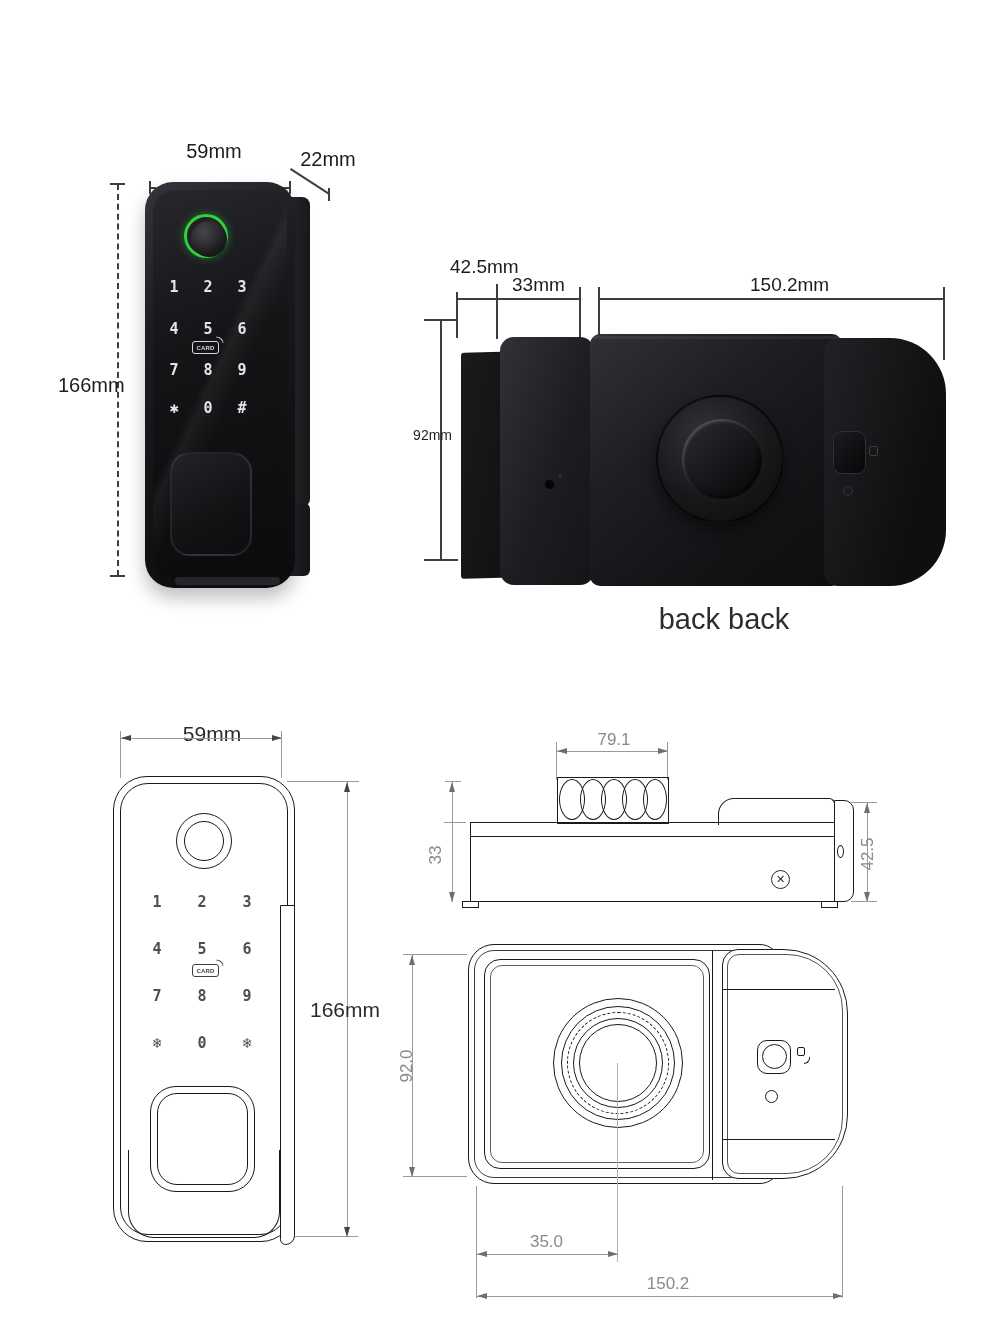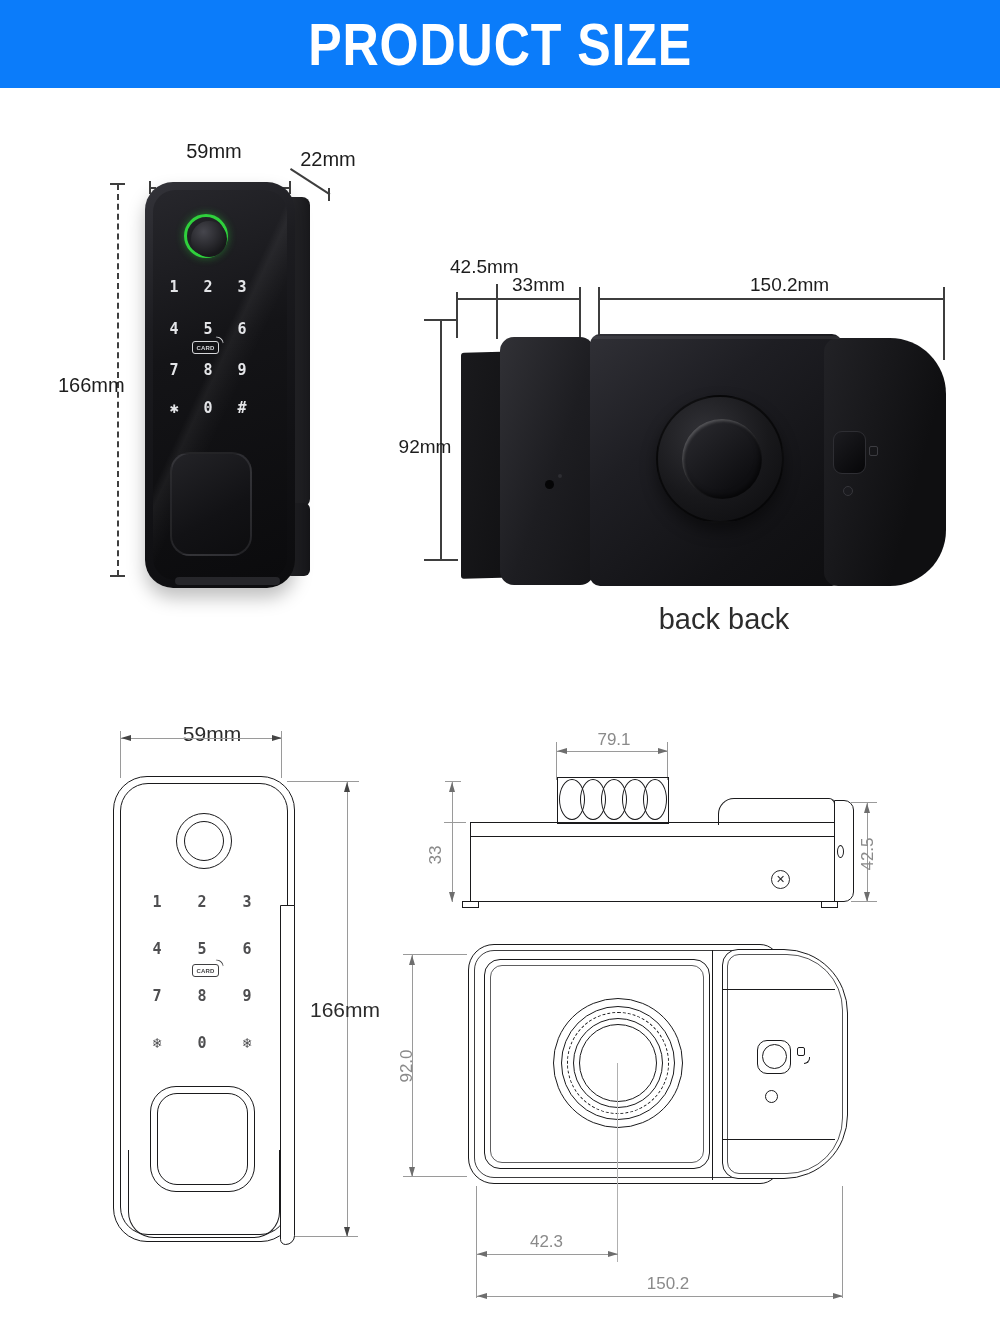--- a/index.html
+++ b/index.html
@@ -43,23 +43,20 @@
   .card-draw  { border:1.5px solid #3f3f41; color:#3f3f41; }
   .card-wave { position:absolute; font-size:10px; transform:rotate(-50deg); }
   .caption { position:absolute; font-size:29px; color:#2c2c2c; text-align:center; }
   .circ { position:absolute; border-radius:50%; box-sizing:border-box; }
 </style>
 </head>
 <body>
 
 <div id="page">
 
-  <div id="banner">
-    <span>PRODUCT SIZE</span>
-  </div>
 
   <div class="pdim" style="left:178px;top:140px;width:72px;text-align:center;">59mm</div>
   <div class="pdash-h" style="left:150px;top:187px;width:139px;"></div>
   <div class="psolid-v" style="left:149px;top:181px;height:13px;"></div>
   <div class="psolid-v" style="left:289px;top:181px;height:13px;"></div>
 
   <div class="pdim" style="left:297px;top:148px;width:62px;">22mm</div>
   <div class="psolid-h" style="left:291px;top:168px;width:47px;transform:rotate(33deg);transform-origin:0 0;"></div>
   <div class="psolid-v" style="left:328px;top:188px;height:13px;"></div>
 
@@ -113,21 +110,21 @@
   <div class="psolid-h" style="left:457px;top:298px;width:123px;"></div>
   <div class="psolid-h" style="left:599px;top:298px;width:345px;"></div>
   <div class="psolid-v" style="left:456px;top:292px;height:46px;"></div>
   <div class="psolid-v" style="left:496px;top:284px;height:55px;"></div>
   <div class="psolid-v" style="left:579px;top:287px;height:58px;"></div>
   <div class="psolid-v" style="left:598px;top:287px;height:58px;"></div>
   <div class="psolid-v" style="left:943px;top:287px;height:73px;"></div>
   <div class="psolid-v" style="left:440px;top:320px;height:240px;"></div>
   <div class="psolid-h" style="left:424px;top:319px;width:34px;"></div>
   <div class="psolid-h" style="left:424px;top:559px;width:34px;"></div>
-  <div class="pdim" style="left:398px;top:436px;width:54px;font-size:19px;">92mm</div>
+  <div class="pdim" style="left:398px;top:427px;width:54px;text-align:right;font-size:14px;">92mm</div>
 
   <div class="abs" style="left:0;top:0;">
     <div class="abs" style="left:461px;top:352px;width:56px;height:226px;border-radius:3px;background:linear-gradient(100deg,#1a1a1d,#101012);transform:skewY(-1.5deg);"></div>
     <div class="abs" style="left:500px;top:337px;width:94px;height:248px;border-radius:14px;background:linear-gradient(110deg,#313136,#1d1d21 55%,#151518);"></div>
     <div class="circ" style="left:545px;top:480px;width:9px;height:9px;background:#050506;"></div>
     <div class="abs" style="left:558px;top:474px;width:4px;height:4px;border-radius:50%;background:#2e2e32;"></div>
     <div class="abs" style="left:590px;top:334px;width:252px;height:252px;border-radius:10px;background:linear-gradient(140deg,#303036 0%,#1e1e23 35%,#121215 75%,#0e0e10 100%);"></div>
     <div class="abs" style="left:824px;top:338px;width:122px;height:248px;border-radius:14px 56px 56px 14px;background:linear-gradient(105deg,#222226,#0f0f11 70%);"></div>
     <div class="abs" style="left:592px;top:336px;width:248px;height:3px;border-radius:2px;background:rgba(255,255,255,0.07);"></div>
     <div class="circ" style="left:656px;top:395px;width:128px;height:128px;background:radial-gradient(circle at 38% 30%,#323237,#18181b 55%,#0b0b0d);border:2px solid rgba(0,0,0,0.6);box-shadow:0 8px 16px rgba(0,0,0,0.45);"></div>
@@ -257,21 +254,21 @@
     <div class="ar ar-u" style="left:409px;top:955px;"></div>
     <div class="ar ar-d" style="left:409px;top:1167px;"></div>
     <div class="dh" style="left:403px;top:954px;width:64px;"></div>
     <div class="dh" style="left:403px;top:1176px;width:64px;"></div>
     <div class="ddim rot" style="left:384px;top:1056px;width:46px;">92.0</div>
 
     <div class="dh" style="left:477px;top:1254px;width:141px;"></div>
     <div class="ar ar-l" style="left:477px;top:1251px;"></div>
     <div class="ar ar-r" style="left:608px;top:1251px;"></div>
     <div class="dv" style="left:476px;top:1186px;height:112px;"></div>
-    <div class="ddim" style="left:519px;top:1232px;width:55px;">42.3</div>
+    <div class="ddim" style="left:519px;top:1232px;width:55px;">35.0</div>
 
     <div class="dh" style="left:477px;top:1296px;width:366px;"></div>
     <div class="ar ar-l" style="left:477px;top:1293px;"></div>
     <div class="ar ar-r" style="left:833px;top:1293px;"></div>
     <div class="dv" style="left:842px;top:1186px;height:112px;"></div>
     <div class="ddim" style="left:636px;top:1274px;width:64px;">150.2</div>
   </div>
 
 </div>
 

